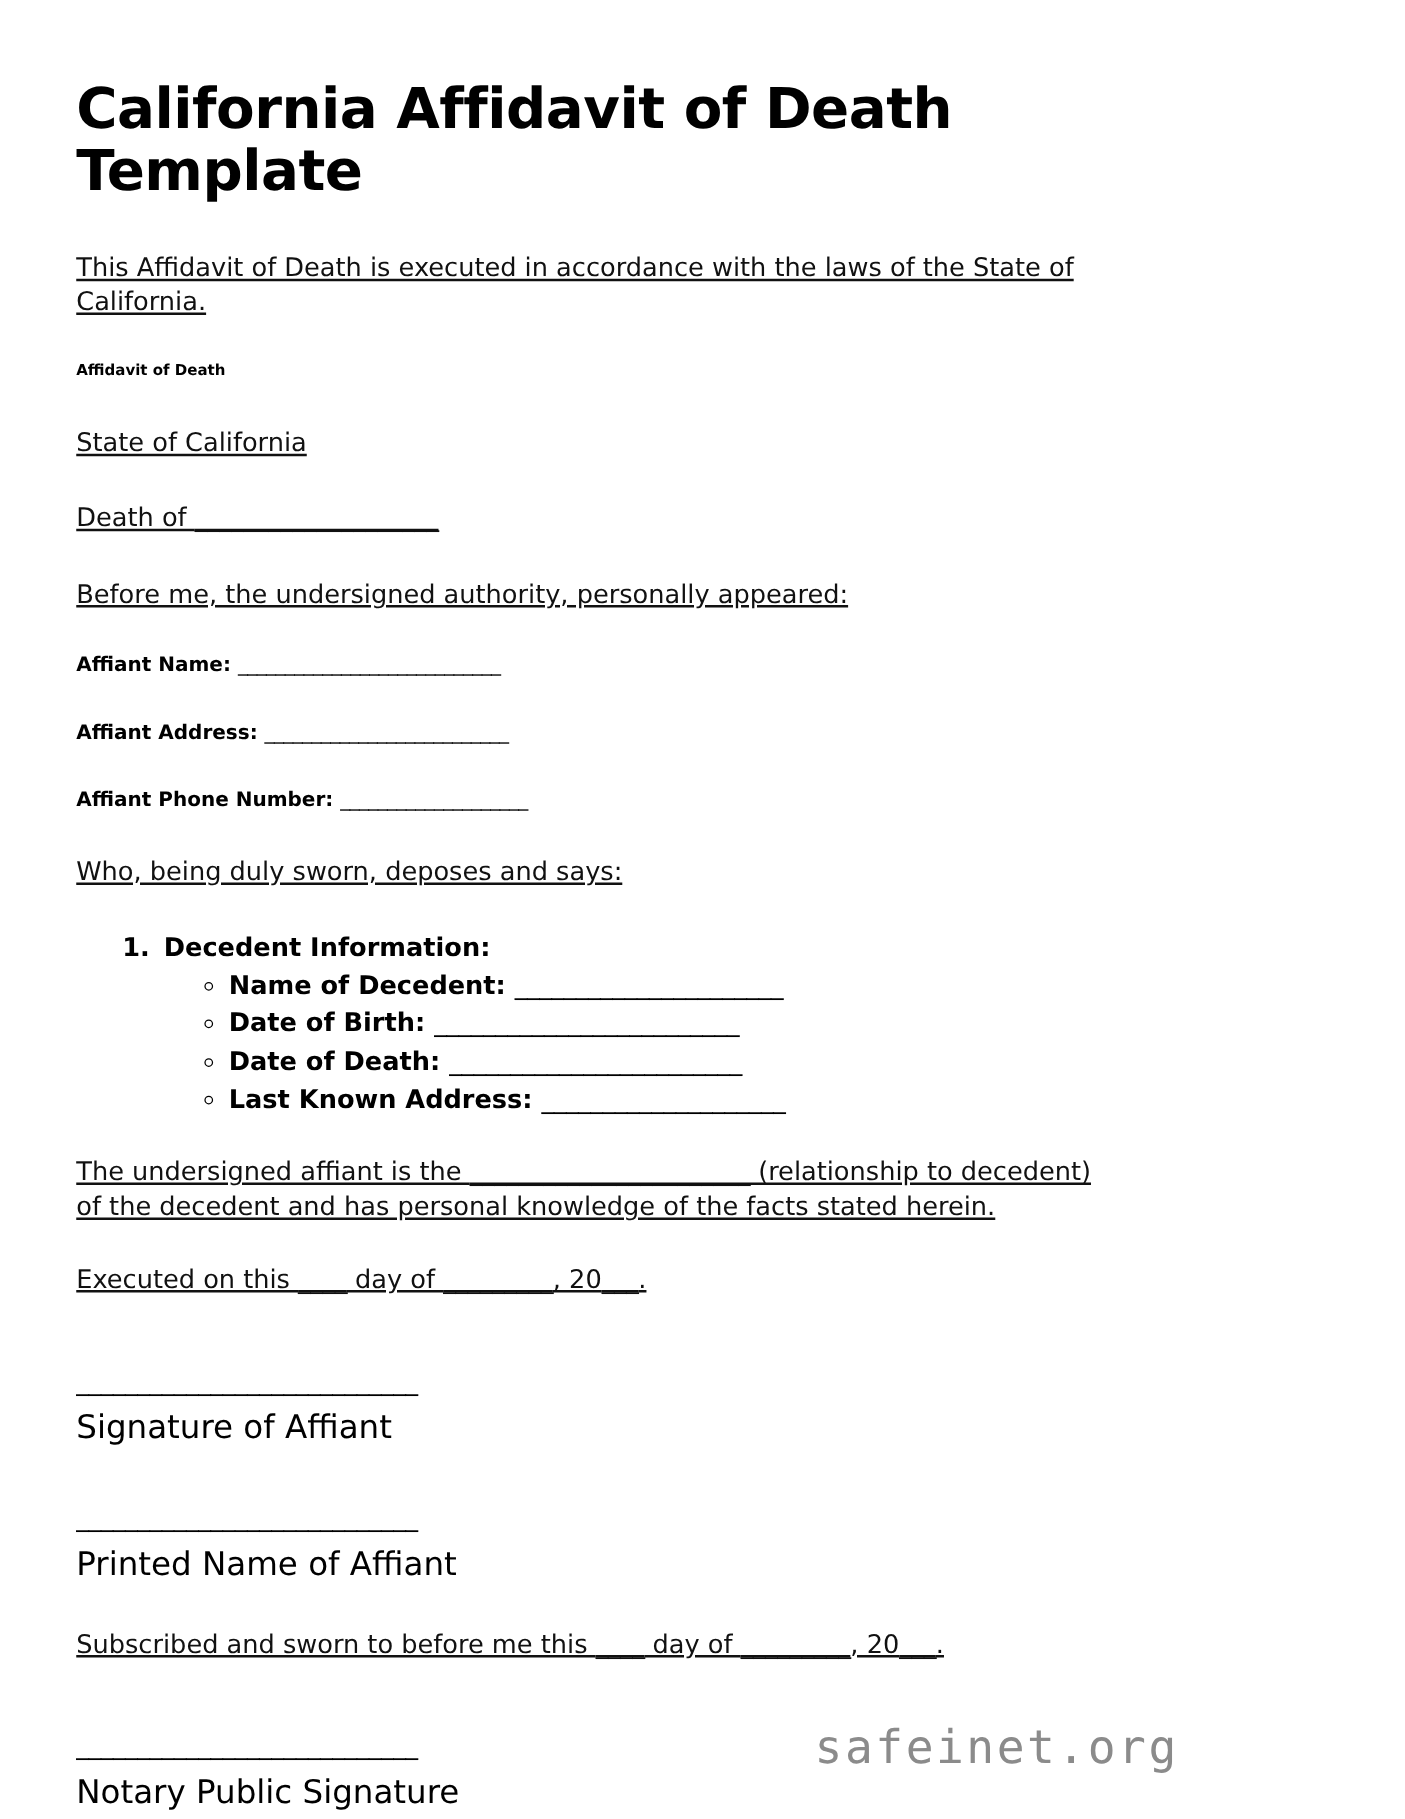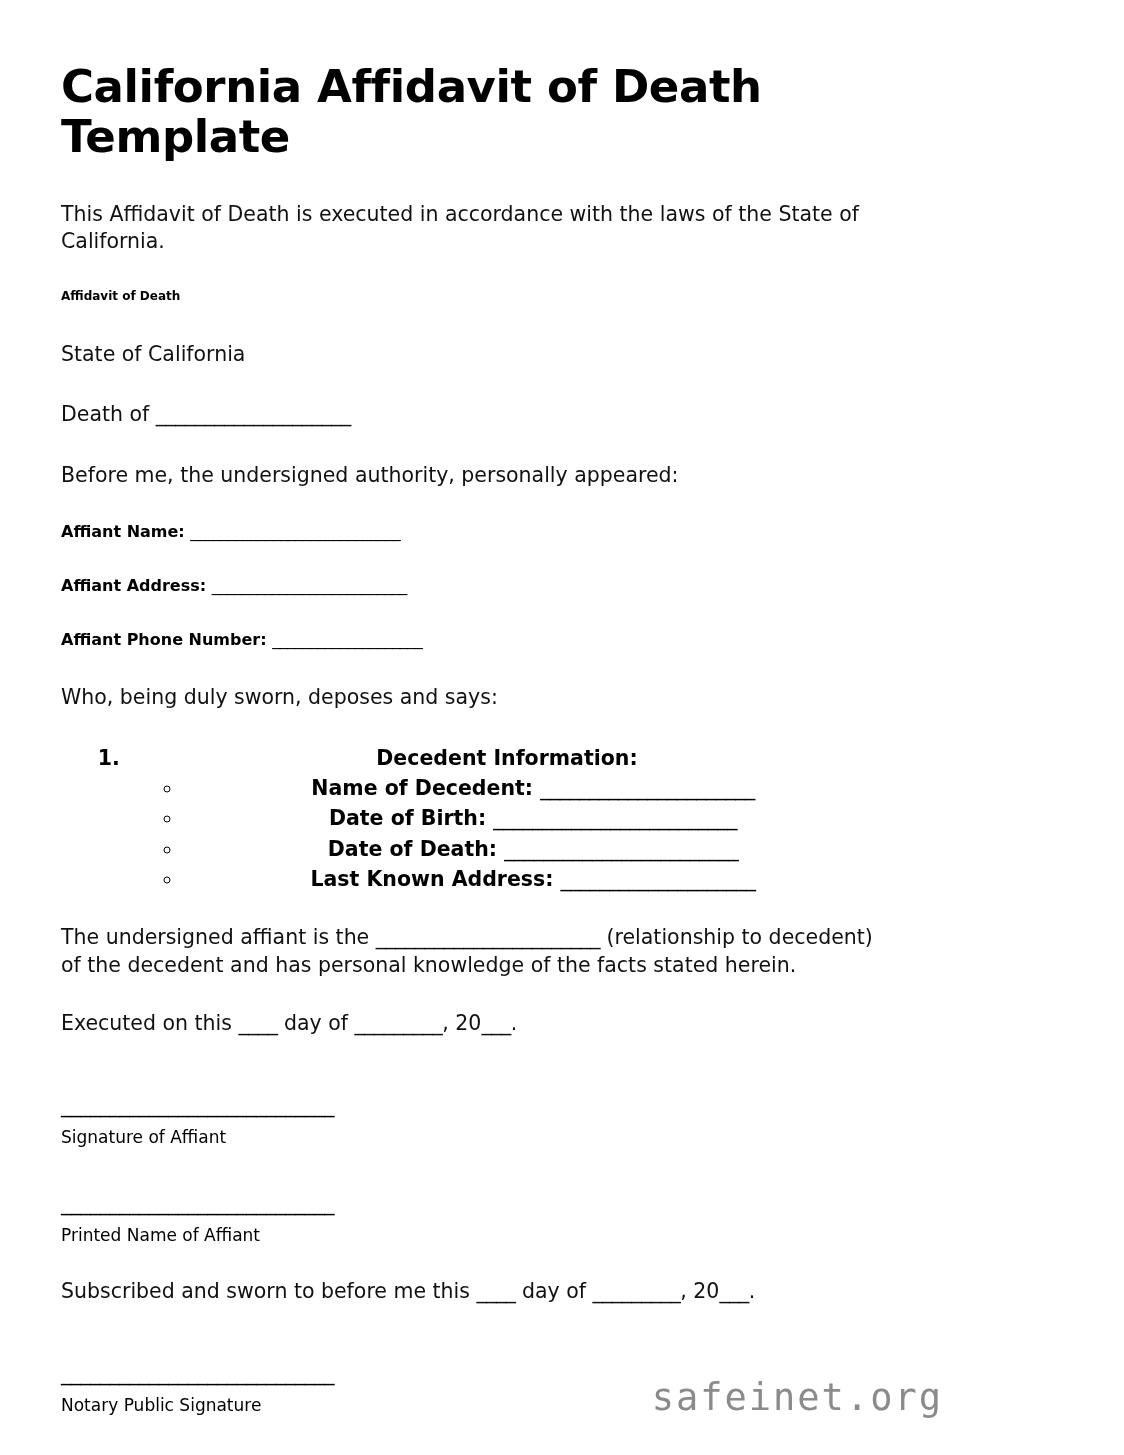--- a/index.html
+++ b/index.html
@@ -31,20 +31,21 @@
     line-height: 1.12;
     margin: 0 0 38px 0;
     color: #000;
   }
 
   p.para {
     font-size: 20.5px;
     line-height: 1.34;
     margin: 0 0 33px 0;
     color: #111;
+    text-decoration: underline;
   }
   p.para.tight {
     margin-bottom: 31px;
   }
 
   .bold-head {
     font-size: 12px;
     font-weight: bold;
     margin: 0 0 38px 0;
   }
@@ -67,21 +68,20 @@
 
   ol.numbered {
     margin: 0 0 30px 0;
     padding-left: 66px;
     font-size: 20.5px;
   }
   ol.numbered > li {
     font-weight: bold;
     line-height: 1.42;
     padding-left: 4px;
-    text-align: center;
   }
   ul.sublist {
     list-style-type: circle;
     margin: 0;
     padding-left: 52px;
   }
   ul.sublist > li {
     font-weight: bold;
     line-height: 1.48;
     font-size: 20.5px;
@@ -91,21 +91,21 @@
   }
 
   .sig-rule {
     font-size: 20.5px;
     line-height: 1.2;
     margin: 0 0 9px 0;
     letter-spacing: -0.5px;
     white-space: pre;
   }
   .sig-label {
-    font-size: 17px;
+    font-size: 26px;
     margin: 0 0 32px 0;
     line-height: 1.3;
   }
 
   .spacer-lg { height: 22px; }
   .spacer-sm { height: 10px; }
 
   .watermark {
     position: absolute;
     right: 20px;

